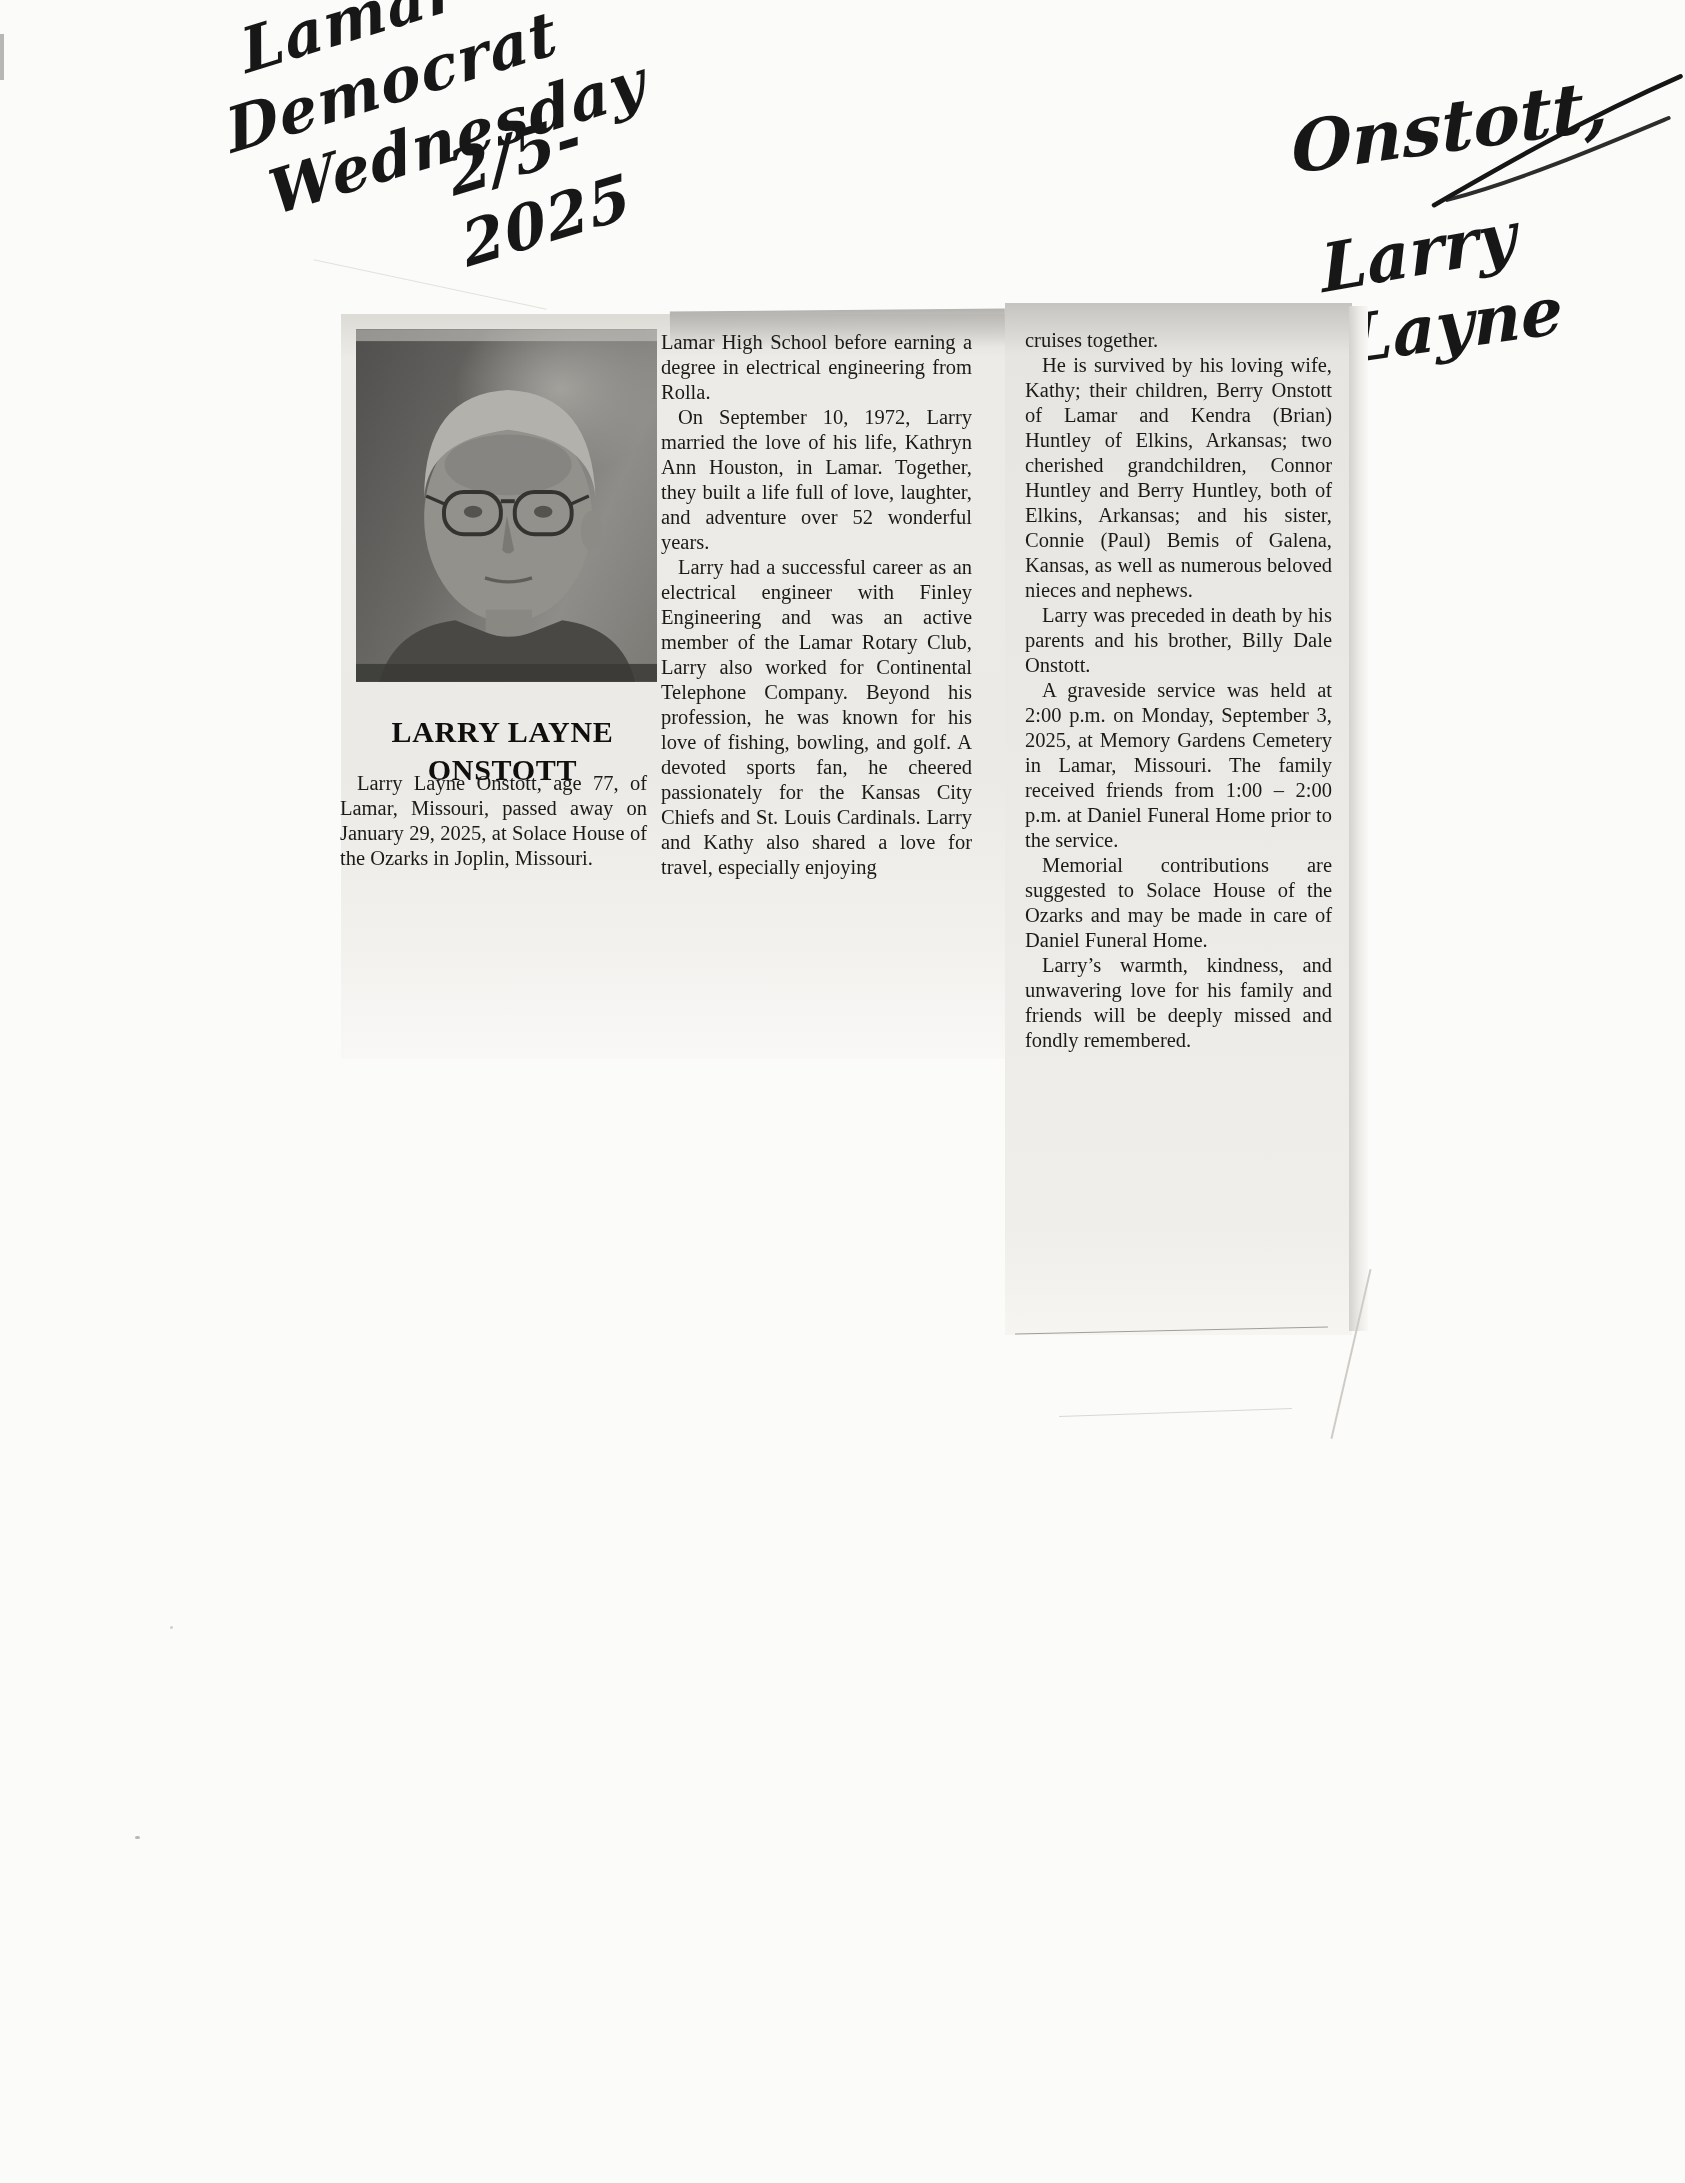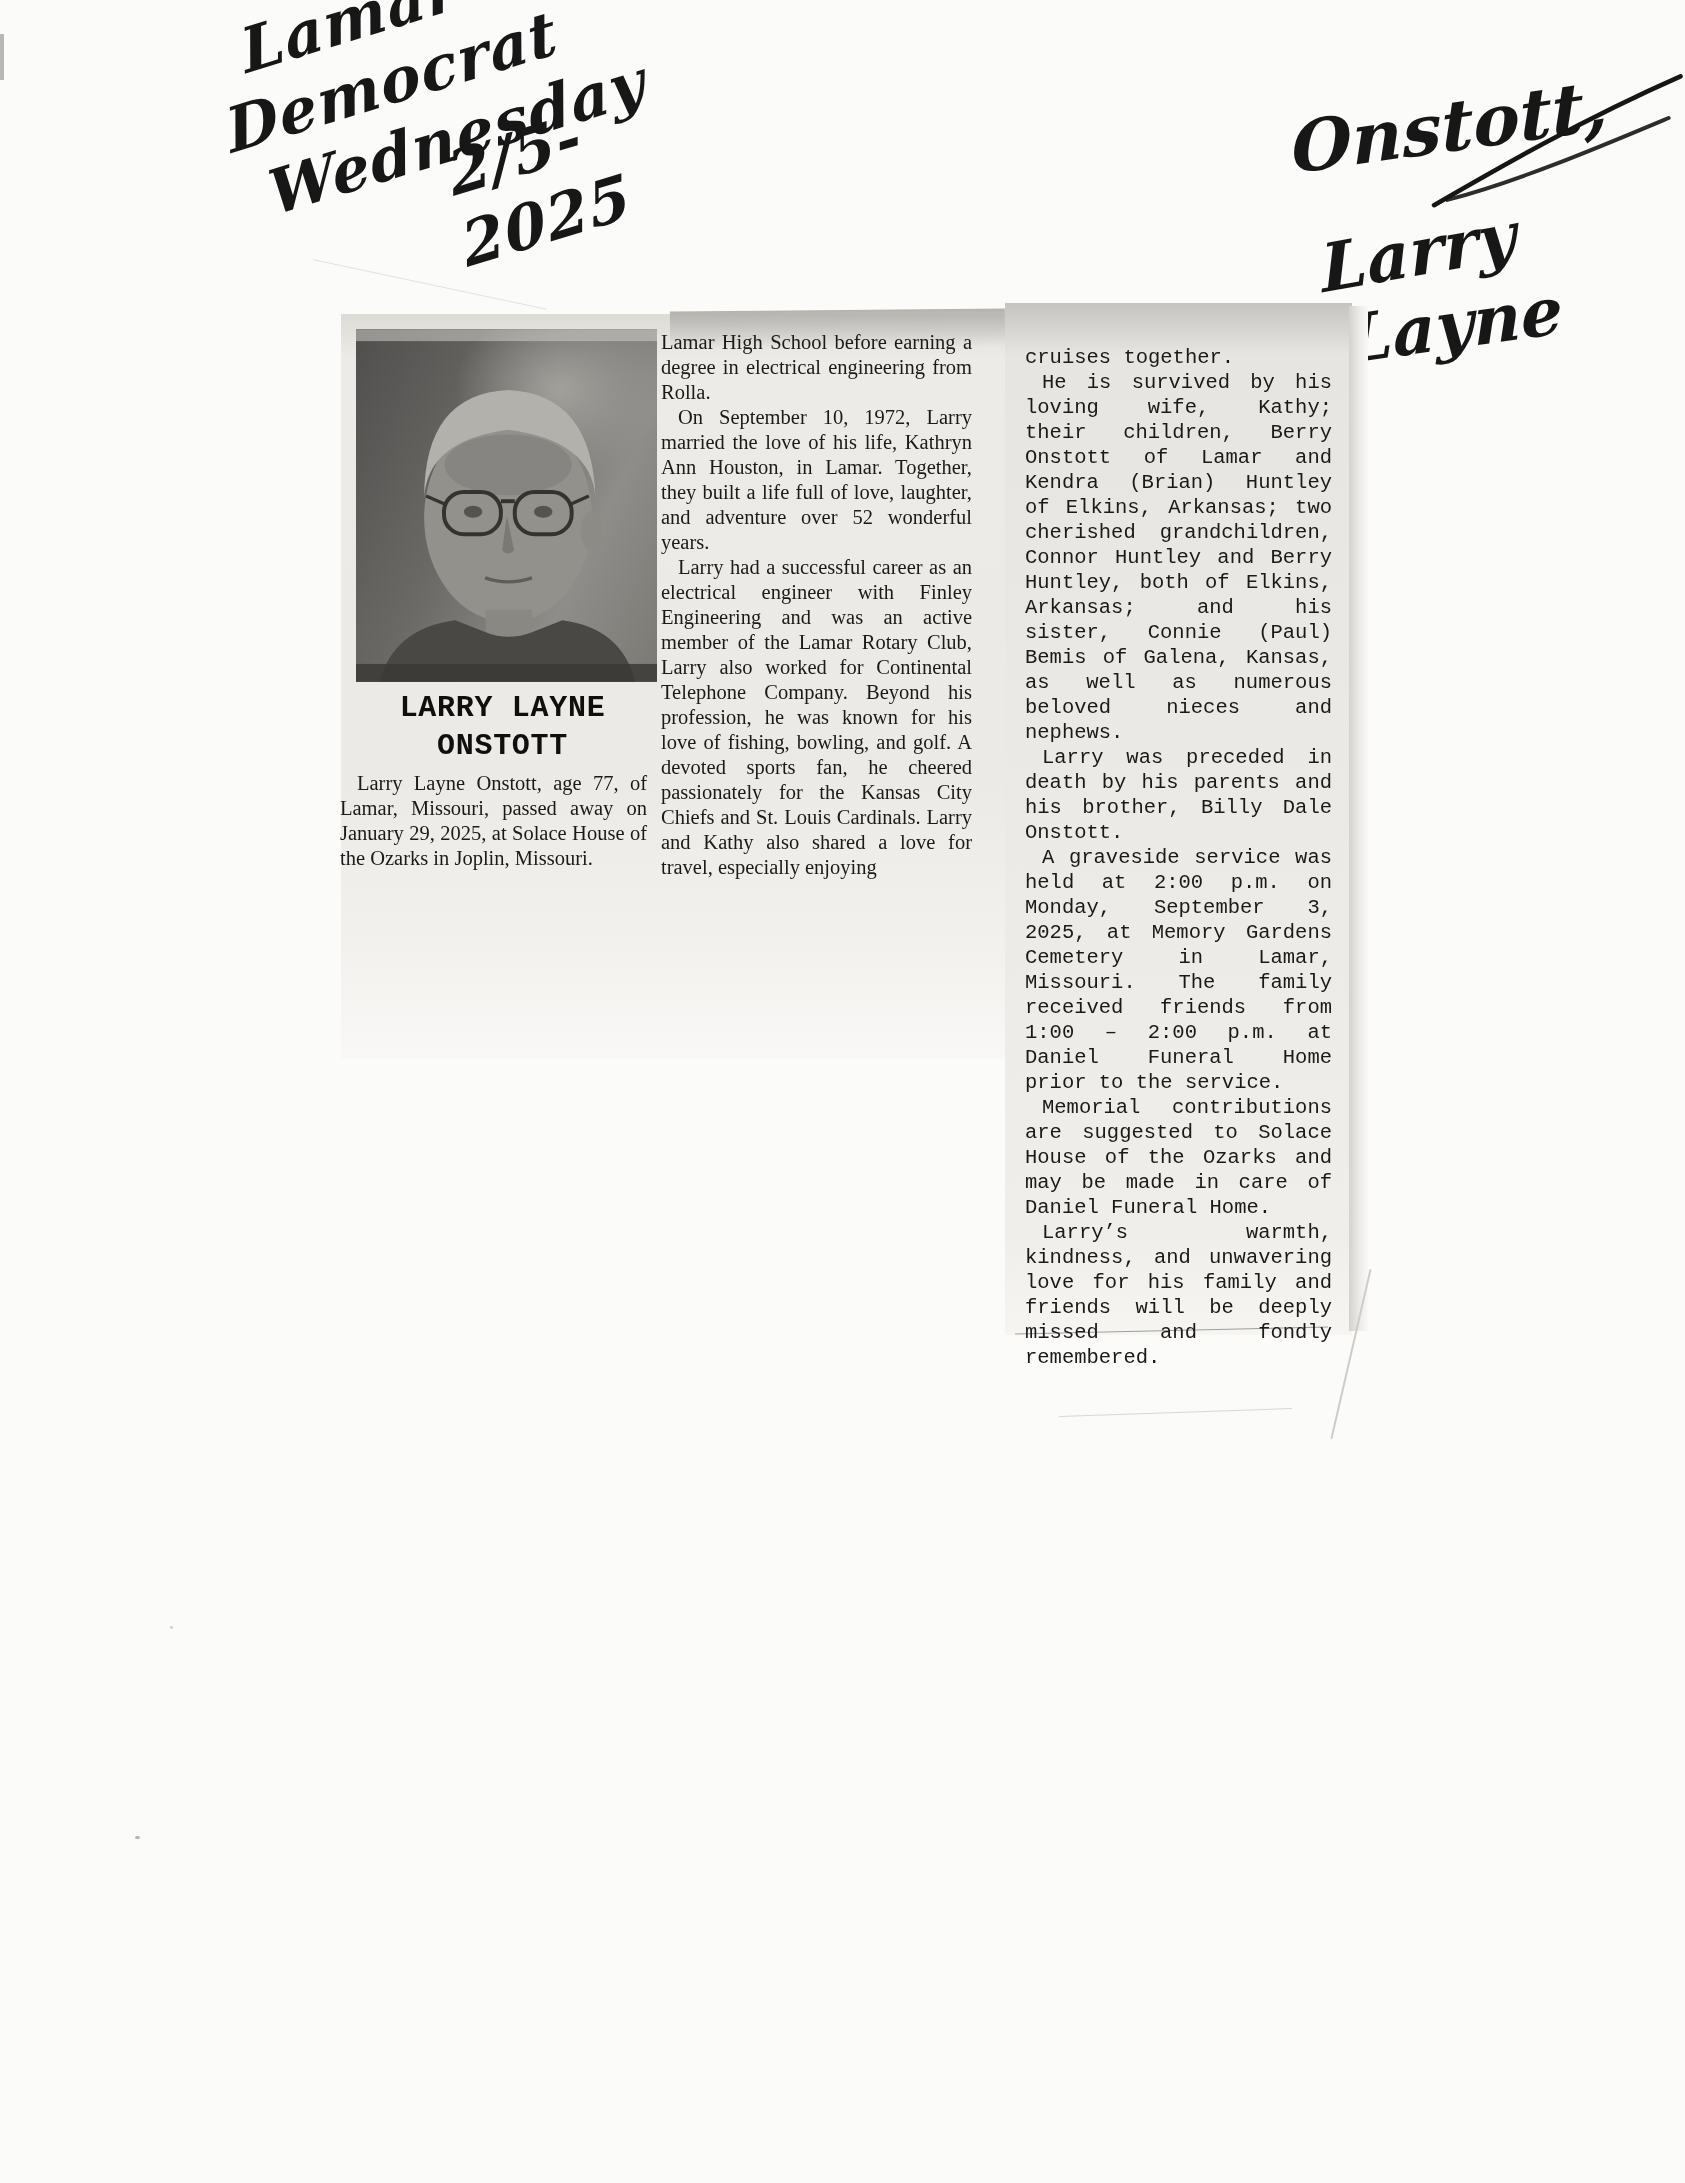--- a/index.html
+++ b/index.html
@@ -80,33 +80,33 @@
     overflow:hidden;
   }
   .photo-highlight {
     position:absolute; left:99px; top:-26.5px; width:212px; height:172px;
     background:radial-gradient(closest-side,#a3a19c 0%,rgba(163,161,156,0) 100%);
   }
   .photo svg { position:absolute; left:0; top:0; }
 
   
   .headline {
-    position:absolute; left:344px; top:689px; width:317px;
+    position:absolute; left:344px; top:713px; width:317px;
     text-align:center; font-weight:700; font-size:30px; line-height:38px;
-    letter-spacing:0.7px; color:#100f0e;font-family:Liberation Mono, monospace;
+    letter-spacing:0.7px; color:#100f0e;
   }
   .col {
     position:absolute; font-size:20.5px; line-height:25px; color:#1b1a18;
     text-align:justify;
   }
   .col p { margin:0; }
   .col p.indent { text-indent:17px; }
   .col1 { left:340px; top:771px; width:307px; }
   .col2 { left:661px; top:330px;  width:311px; }
-  .col3 { left:1025px; top:345px;  width:307px;font-family:Liberation Mono, monospace; }
+  .col3 { left:1025px; top:328px;  width:307px; }
 </style>
 </head>
 <body>
 
 <div class="page">
 
   <div class="edge-mark"></div>
   <div class="tl-crease"></div>
   <div class="speck speck1"></div>
   <div class="speck speck2"></div>

